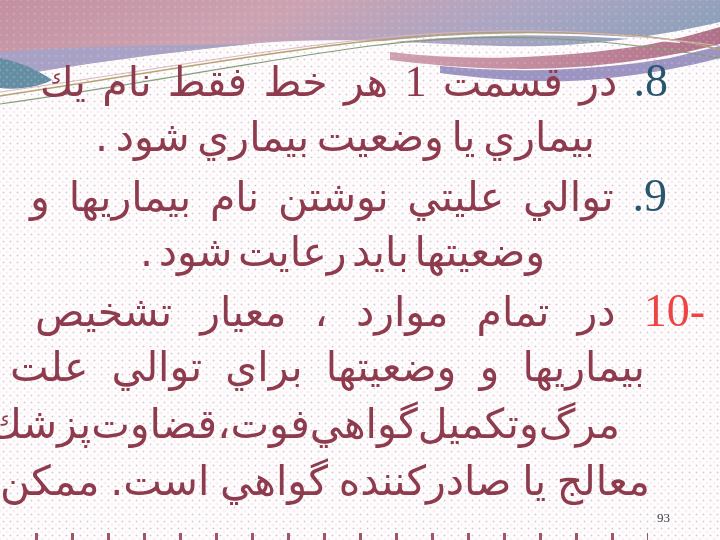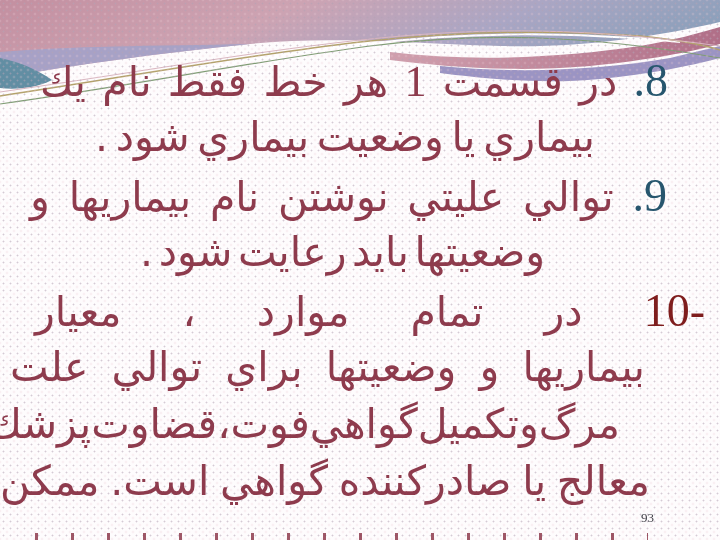--- a/index.html
+++ b/index.html
@@ -25,21 +25,21 @@
     direction:rtl;height:57px;line-height:57px;
     font-size:41px;white-space:nowrap;
   }
   .word{display:inline-block;}
   .digit{direction:ltr;font-family:"Liberation Serif",serif;font-size:44px;}
   .num{
     direction:ltr;font-family:"Liberation Serif",serif;font-size:46px;line-height:57px;
     display:inline-block;
   }
   .pagenum{
-    position:absolute;top:510px;right:66px;z-index:3;
+    position:absolute;top:510px;right:50px;z-index:3;
     font-family:"Liberation Serif",serif;font-size:13px;color:#3d3d45;
   }
   
   .clipped-line{
     position:absolute;top:533px;left:35px;right:72px;height:7px;z-index:3;opacity:.85;
     background-image:repeating-linear-gradient(90deg,#8e3b4d 0 3px,transparent 3px 36px);
   }
 </style>
 </head>
 <body>
@@ -106,26 +106,27 @@
       <span class="word">و</span>
     </div>
     <div class="line" style="top: 224px; left: 140px; right: 175px; color: rgb(142, 59, 77);">
       <span class="word">وضعيتها</span>
       <span class="word">بايد</span>
       <span class="word">رعايت</span>
       <span class="word">شود</span>
       <span class="word">.</span>
     </div>
     <div class="line" style="top: 282px; left: 35px; right: 15px; color: rgb(142, 59, 77);">
-      <span class="num" style="color: #7f1d1d;">10-</span>
+      <span class="num" style="color: #ef4444;">10-</span>
       <span class="word">در</span>
       <span class="word">تمام</span>
       <span class="word">موارد</span>
       <span class="word">،</span>
       <span class="word">معيار</span>
+      <span class="word">تشخيص</span>
     </div>
     <div class="line" style="top: 339px; left: 10px; right: 75px; color: rgb(142, 59, 77);">
       <span class="word">بيماريها</span>
       <span class="word">و</span>
       <span class="word">وضعيتها</span>
       <span class="word">براي</span>
       <span class="word">توالي</span>
       <span class="word">علت</span>
     </div>
     <div class="line" style="top: 396px; left: 55px; right: 100px; color: rgb(142, 59, 77);">

